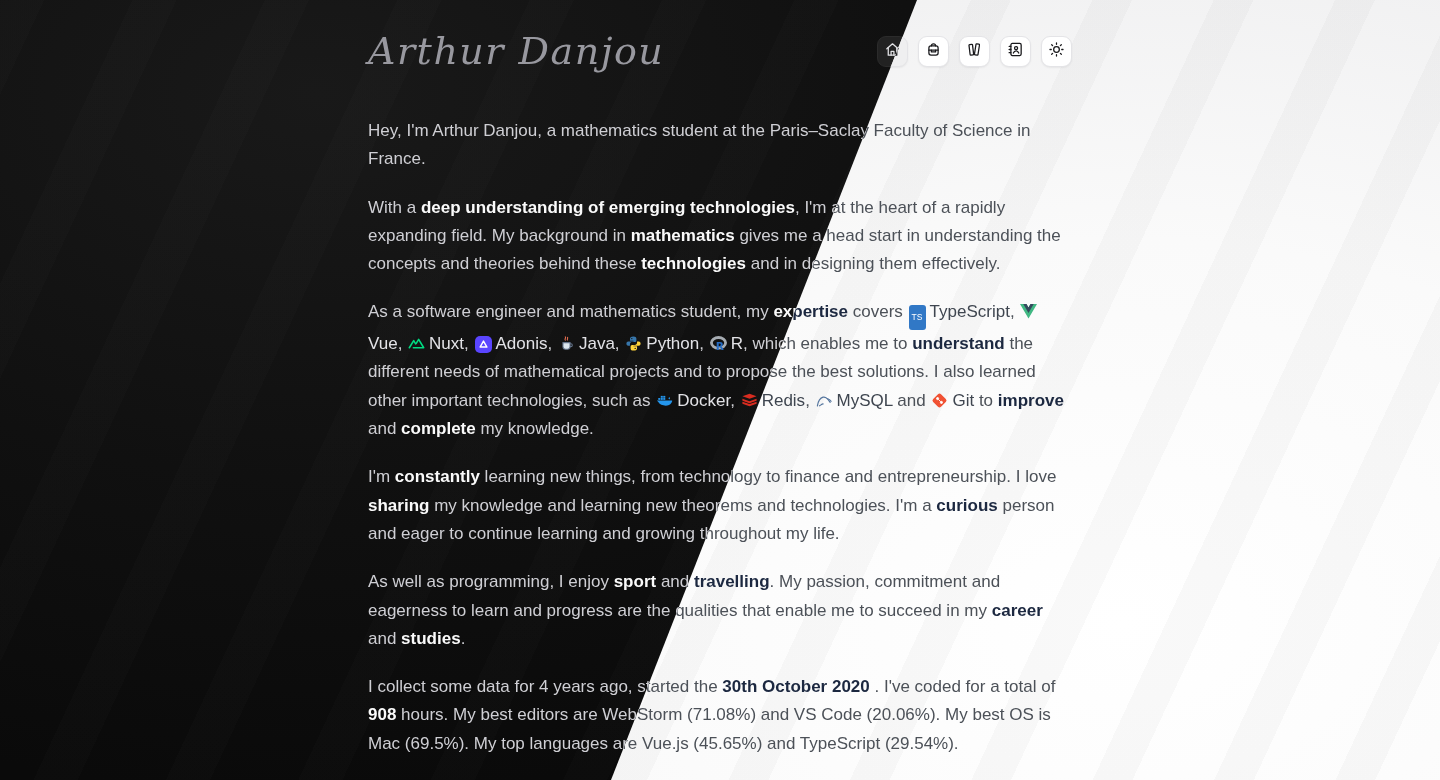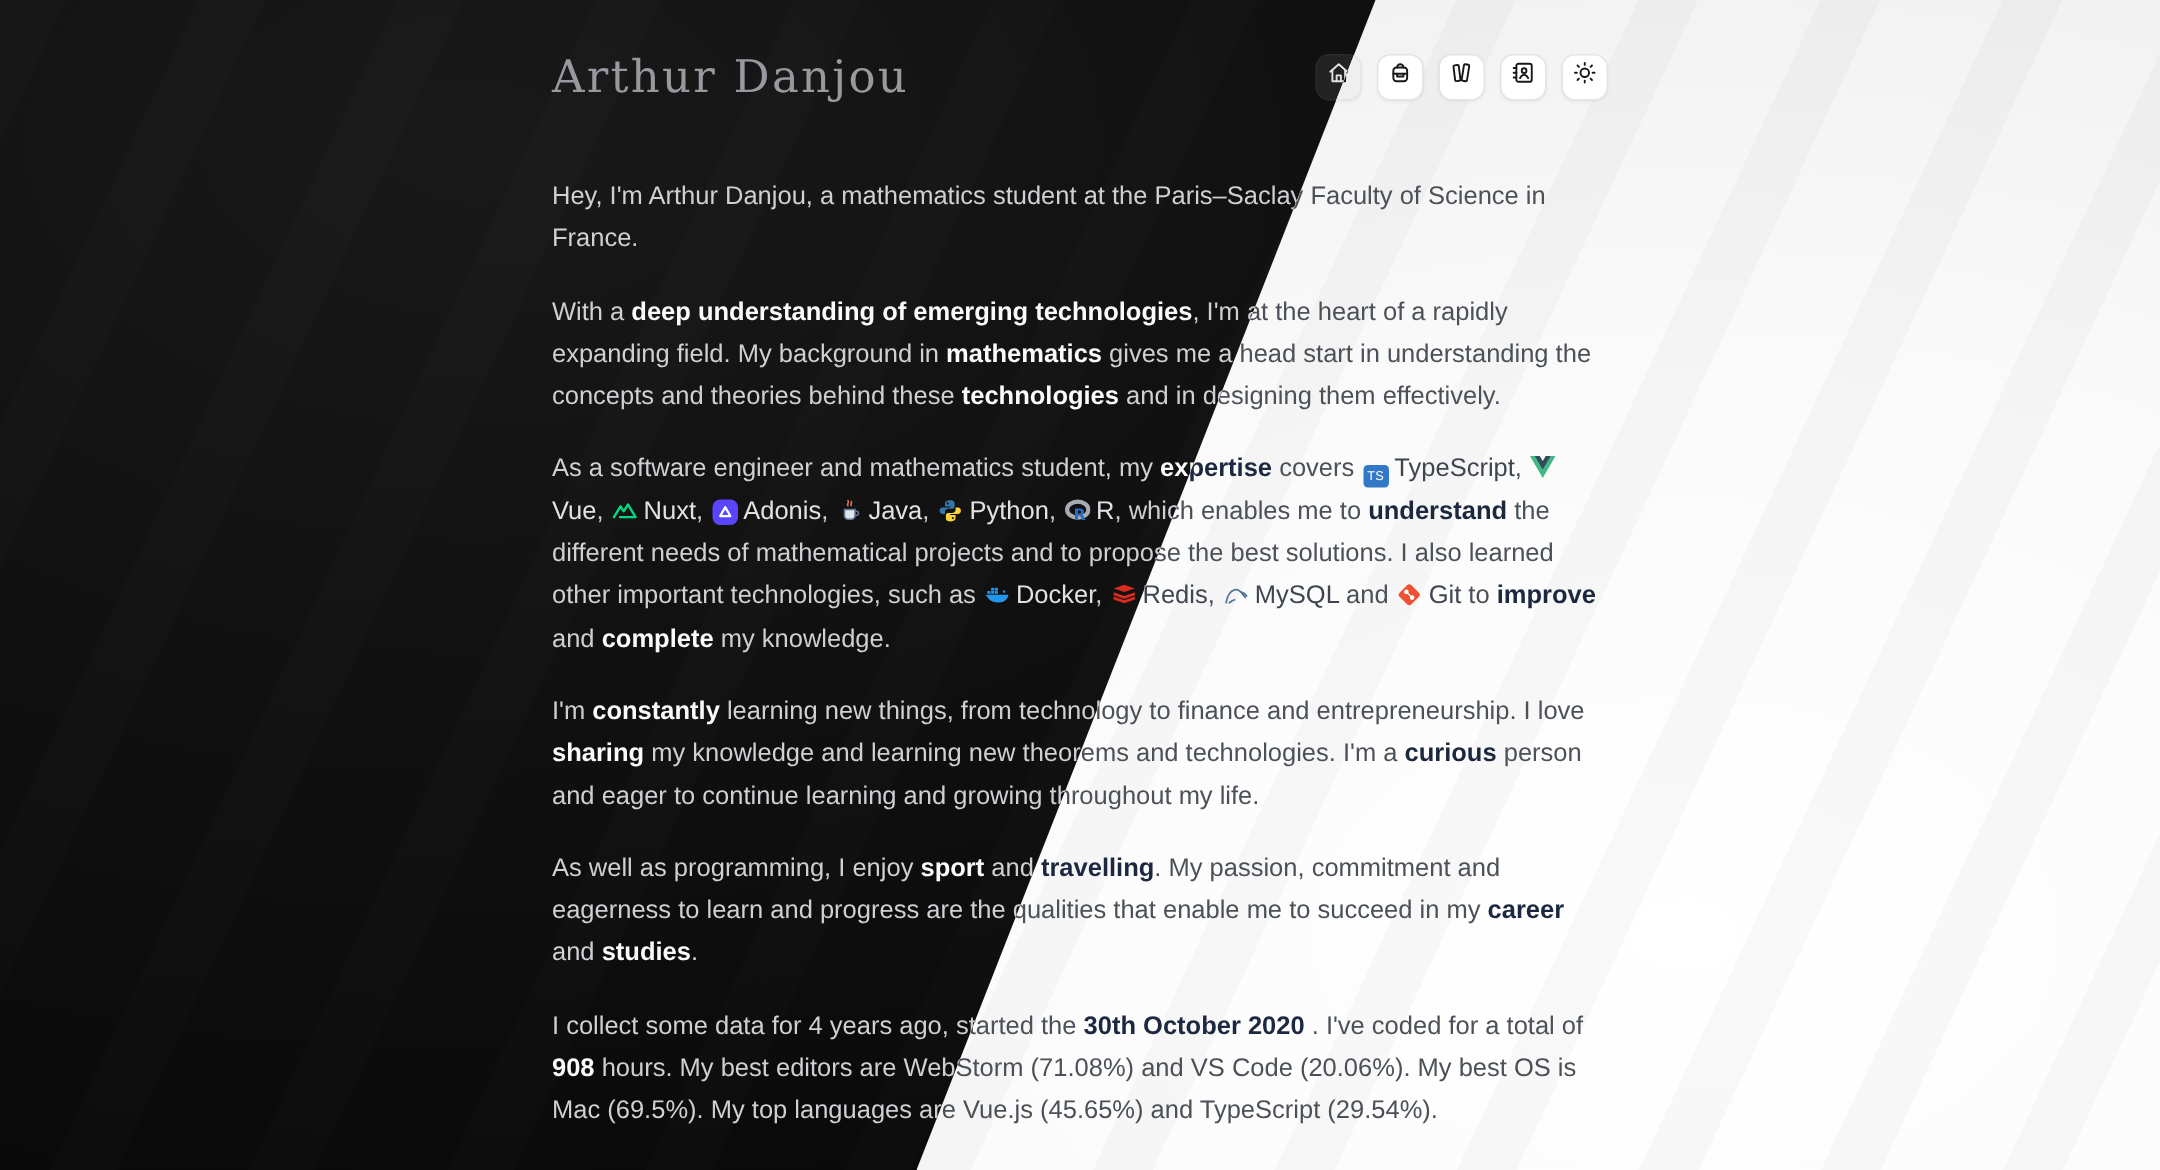--- a/index.html
+++ b/index.html
@@ -19,22 +19,22 @@
       repeating-linear-gradient(115deg, rgba(0,0,0,0.022) 0 36px, rgba(0,0,0,0) 36px 110px),
       radial-gradient(1100px 700px at 78% 80%, #ffffff 0%, #fafafa 55%, #f0f0f1 100%);
     color:#4c5158;
     clip-path:polygon(917px 0px, 1440px 0px, 1440px 780px, 611px 780px);
   }
 
   .page{position:absolute;left:368px;top:33px;width:704px;}
 
   
   header{display:flex;align-items:center;justify-content:space-between;height:36px;}
-  .site-title{margin:0;font-family:"DejaVu Serif","Liberation Serif",serif;
-    font-weight:500;font-size:30px;letter-spacing:1.5px;}
+  .site-title{margin:0;font-family:"DejaVu Serif","Liberation Serif",serif;font-style:italic;
+    font-weight:500;font-size:38px;letter-spacing:1.5px;}
   .dark .site-title{color:#98989f;}
   .light .site-title{color:#71717a;}
   nav{display:flex;gap:10px;}
   .nav-btn{width:31px;height:31px;border-radius:9px;display:flex;align-items:center;justify-content:center;
     box-sizing:border-box;cursor:pointer;}
   .dark .nav-btn{background:#161616;border:1px solid #2b2b2b;color:#e4e4e7;}
   .dark .nav-btn.active{background:#222222;}
   .light .nav-btn{background:#ffffff;border:1px solid #e4e4e7;color:#18181b;box-shadow:0 1px 2px rgba(0,0,0,.06);}
   .light .nav-btn.active{background:#efeff0;}
   .nav-btn svg{width:17px;height:17px;}
@@ -46,21 +46,21 @@
   .light .content{color:#4c5158;}
   .content strong{font-weight:700;}
   .dark .content strong{color:#fafafa;}
   .light .content strong{color:#1c2840;}
   .content a{cursor:pointer;text-underline-offset:3px;text-decoration-thickness:1px;}
   .dark .content a{color:#e2e2e6;text-decoration-color:rgba(212,212,216,.5);}
   .light .content a{color:#3f4650;text-decoration-color:rgba(100,116,139,.45);}
 
   
   .ti{display:inline-block;width:17px;height:17px;vertical-align:-3px;margin:0 4px 0 1px;}
-  .ti.ts{width:17px;height:15px;border-radius:3px;color:#fff;font-size:8.5px;font-weight:400;
+  .ti.ts{width:17px;height:25px;border-radius:3px;color:#fff;font-size:8.5px;font-weight:400;
     display:inline-flex;align-items:center;justify-content:center;letter-spacing:.2px;}
   .ti.badge{border-radius:5px;display:inline-flex;align-items:center;justify-content:center;}
   .ti.badge svg{width:15px;height:15px;}
   .ti.ij{position:relative;border-radius:3px;
     background:linear-gradient(135deg,#fc317c 0%,#8a3df5 38%,#3e6bff 62%,#ff9419 100%);}
   .ti.ij::after{content:"";position:absolute;left:3px;top:3px;right:3px;bottom:3px;background:#000;}
   .ti.ij::before{content:"";position:absolute;left:5px;bottom:5px;width:5px;height:1.8px;background:#fff;z-index:1;}
 
   
   .status{display:flex;align-items:center;gap:10px;margin:0 0 12px;}

